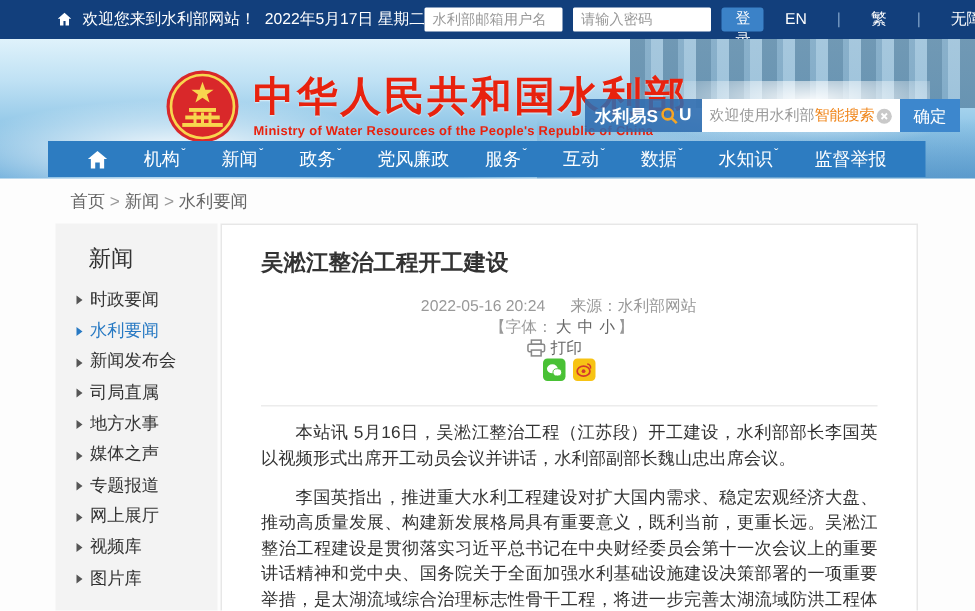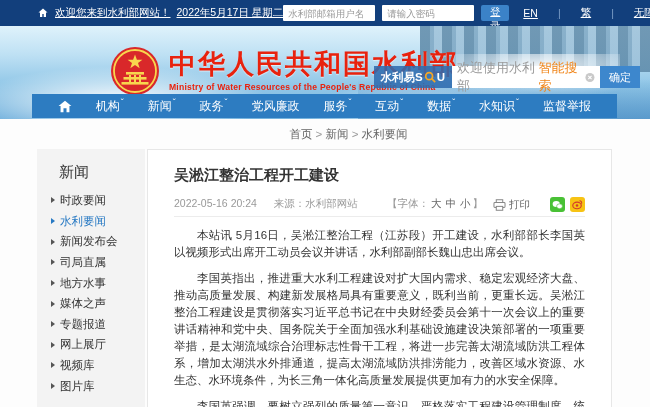--- a/index.html
+++ b/index.html
@@ -1,21 +1,21 @@
 <!DOCTYPE html>
 <html><head>
 <meta charset="utf-8">
 <style>
   * { margin:0; padding:0; box-sizing:border-box; }
   html,body { width:650px; height:407px; overflow:hidden; background:#fdfdfd;
     font-family:"Liberation Sans","DejaVu Sans",sans-serif; }
 
   
   .topbar { height:26px; background:#123f7c; color:#fff; display:flex; align-items:center;
-    padding:0 12px 0 37px; font-size:10.5px;text-decoration:underline; }
+    padding:0 12px 0 37px; font-size:10.5px; }
   .topbar .welcome-group { display:flex; align-items:center; gap:6px; white-space:nowrap; }
   .topbar .spacer { flex:1; }
   .topbar input { width:92px; height:16px; border:none; border-radius:1px; background:#fff;
     font-size:9.5px; padding:0 5px; color:#333; margin-right:7px; }
   .topbar input::placeholder { color:#999; }
   .login-btn { height:16px; background:#3b82c8; color:#fff; border:none; border-radius:2px;
     font-size:10px; padding:0 9px; margin-right:14px; cursor:pointer; }
   .lang-group { display:flex; align-items:center; gap:20px; white-space:nowrap; margin-right:14px;justify-content:space-between; }
   .lang-sep { color:#7da0c8; }
   .dev-icons { display:flex; align-items:center; gap:9px; }
@@ -37,55 +37,55 @@
 
   .brand { position:absolute; left:110px; top:20px; display:flex; align-items:center; gap:9px; }
   .emblem { width:50px; height:50px; flex:0 0 auto; }
   .site-title { color:#e8220e; font-size:27px; font-weight:bold; letter-spacing:2px;
     text-shadow:0 1px 1px rgba(255,255,255,.6); line-height:1.1; }
   .site-sub { color:#e8220e; font-size:8.6px; font-weight:bold; margin-top:2px; letter-spacing:.2px; }
 
   .searchbar { position:absolute; right:10px; top:40px; display:flex; align-items:center; height:22px; }
   .search-logo { background:rgba(47,108,175,.88); color:#fff; font-size:11.5px; font-weight:bold;
     height:22px; display:flex; align-items:center; padding:0 7px; gap:1px; cursor:pointer;justify-content:center; }
-  .search-box { width:148px; height:22px; background:#fff; display:flex; align-items:center;
-    padding:0 5px; font-size:13px; cursor:text; }
+  .search-box { width:132px; height:22px; background:#fff; display:flex; align-items:center;
+    padding:0 5px; font-size:10px; cursor:text; }
   .ph-gray { color:#9a9a9a; } .ph-orange { color:#f08519; }
   .search-box .grow { flex:1; }
   .search-btn { height:22px; background:#3d87cd; color:#fff; border:none; font-size:11px;
     padding:0 9px; cursor:pointer; }
 
   .nav { position:absolute; left:32px; right:33px; bottom:1px; height:24px; background:#2d7cc1;
     display:flex; align-items:center; justify-content:space-around; padding:0 14px; }
   .nav-item { color:#fff; font-size:12px; font-weight:normal; cursor:pointer; white-space:nowrap; }
   .nav-item.caret::after { content:"ˇ"; font-size:9px; vertical-align:super; margin-left:1px; }
   .nav-home { display:flex; align-items:center; cursor:pointer; }
 
   
-  .breadcrumb { padding:8px 0 7px 47px; font-size:11.5px; color:#666; background:#fdfdfd;text-align:center; }
+  .breadcrumb { padding:8px 0 7px 47px; font-size:11.5px; color:#666; background:#fdfdfd; }
   .breadcrumb span { cursor:pointer; }
   .breadcrumb span:not(.last)::after { content:" > "; color:#999; cursor:default; }
   .breadcrumb .last { color:#666; cursor:default; }
 
   
   .content { display:flex; margin:0 38px 0 37px; align-items:stretch; min-height:280px; }
   .sidebar { width:108px; background:#f3f3f3; padding:12px 0 20px 14px; }
   .sidebar-title { font-size:15px; color:#333; margin:2px 0 12px 8px; }
   .side-item { display:flex; align-items:center; gap:5px; font-size:11.5px; color:#333;
     margin-bottom:8px; cursor:pointer; line-height:1.1; }
   .side-item .tri { width:0; height:0; border-left:4px solid #555; border-top:3px solid transparent;
     border-bottom:3px solid transparent; flex:0 0 auto; }
   .side-item.active { color:#2779c3; }
   .side-item.active .tri { border-left-color:#2779c3; }
 
   .card { flex:1; background:#fff; border:1px solid #e7e7e7; margin-left:2px;
     padding:12px 26px 16px 26px; }
   .art-title { text-align:left; font-size:15px; font-weight:bold; color:#333; padding:4px 0 12px; }
-  .meta-row { display:flex; font-size:10.5px; color:#999;
-    border-bottom:1px solid #ececec; padding-bottom:4px; }
+  .meta-row { display:flex; align-items:center; font-size:10.5px; color:#999;
+    border-bottom:1px solid #ececec; padding-bottom:16px;flex-direction:column; }
   .meta-row .m-spacer { flex:1; }
   .meta-left span { margin-right:14px; }
   .font-widget { color:#999; margin-right:10px; }
   .font-widget b { font-weight:normal; color:#666; margin:0 2px; cursor:pointer; }
   .print { display:inline-flex; align-items:center; gap:3px; color:#666; cursor:pointer; margin-right:20px; }
   .share { display:inline-flex; gap:5px; }
   .badge { width:15px; height:15px; border-radius:3px; display:inline-flex; align-items:center;
     justify-content:center; cursor:pointer; }
   .badge.wechat { background:#49c135; }
   .badge.weibo  { background:#f7c314; }

